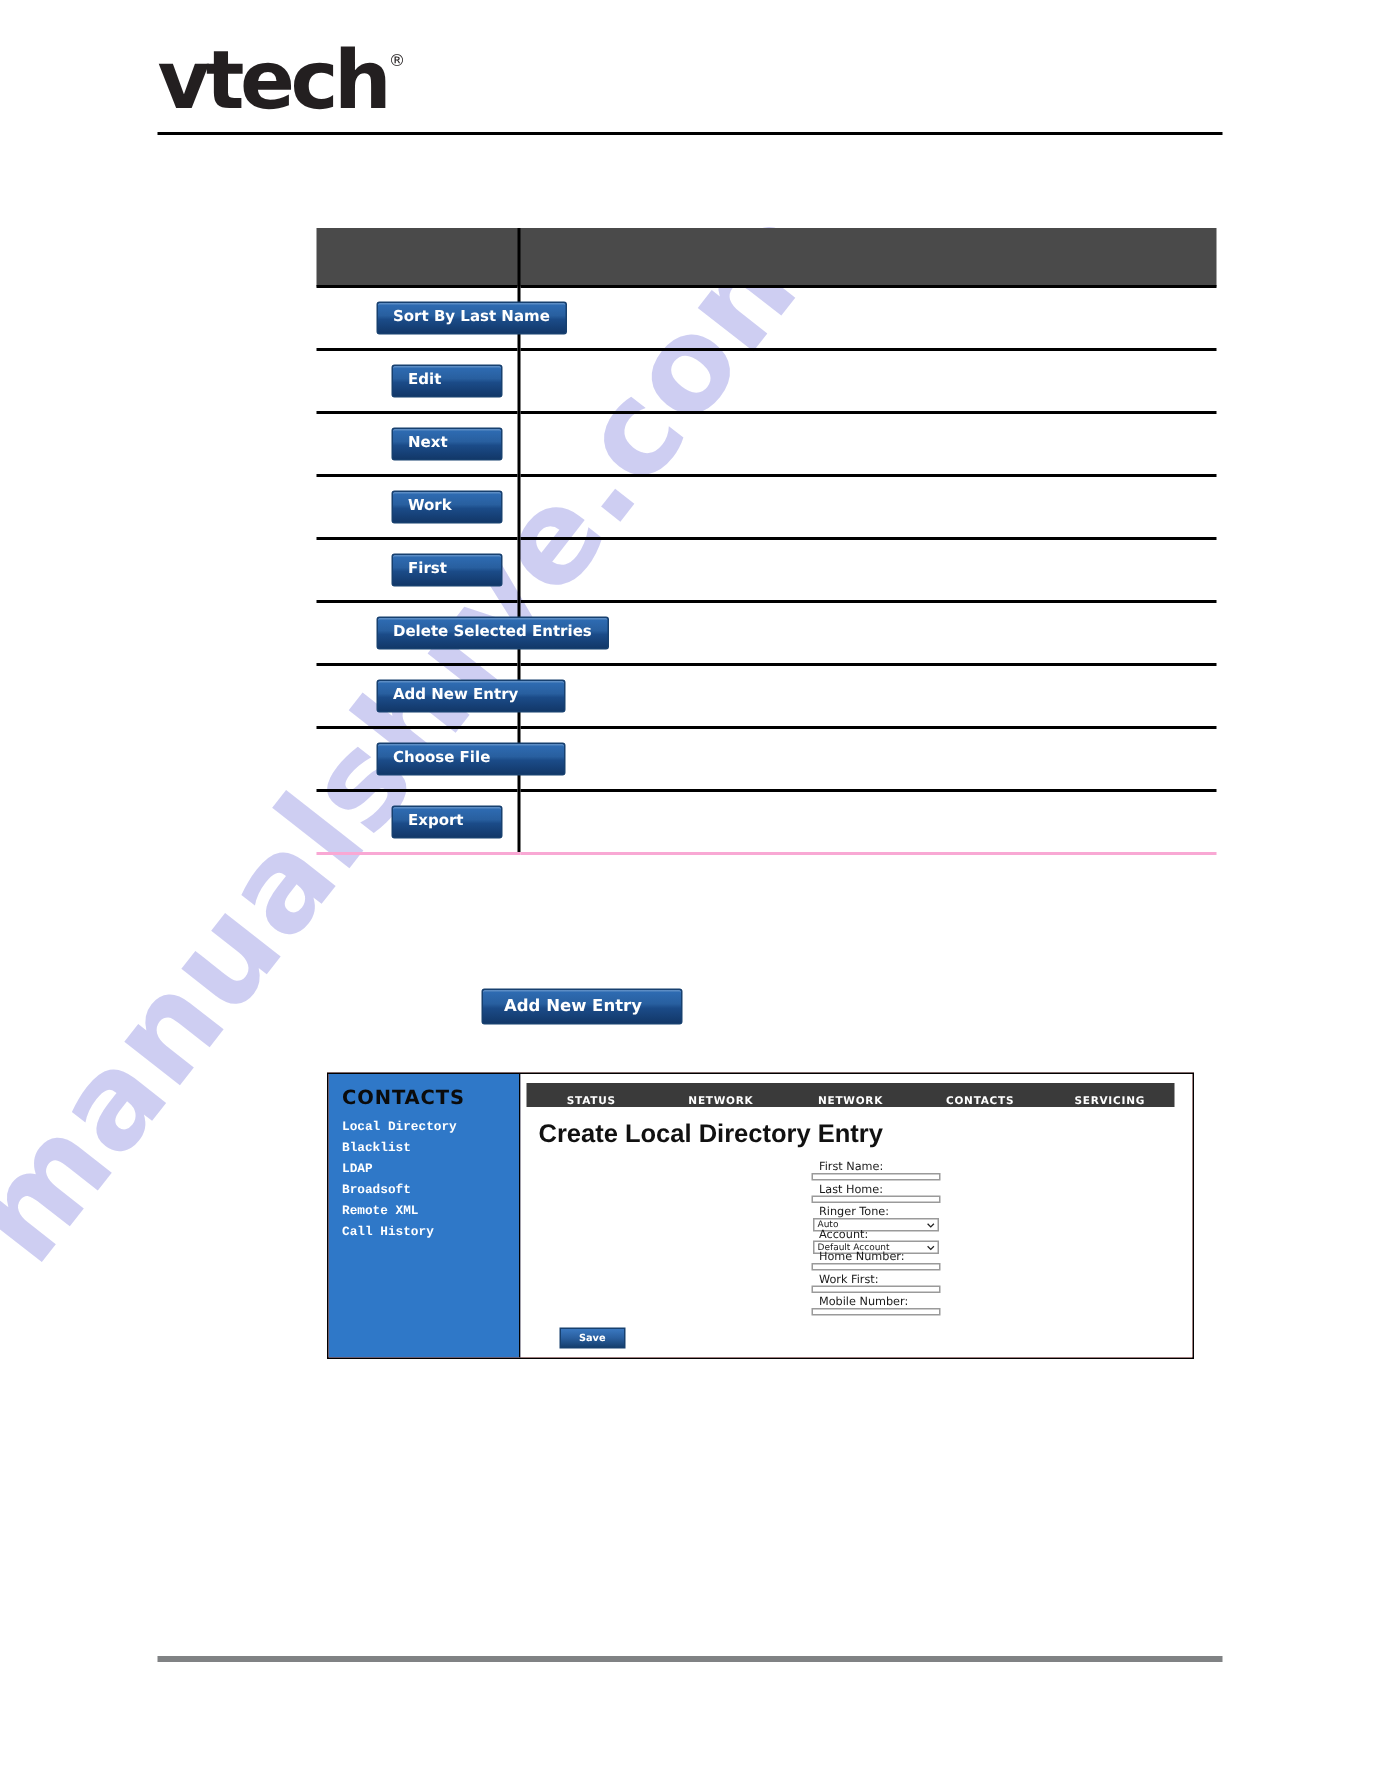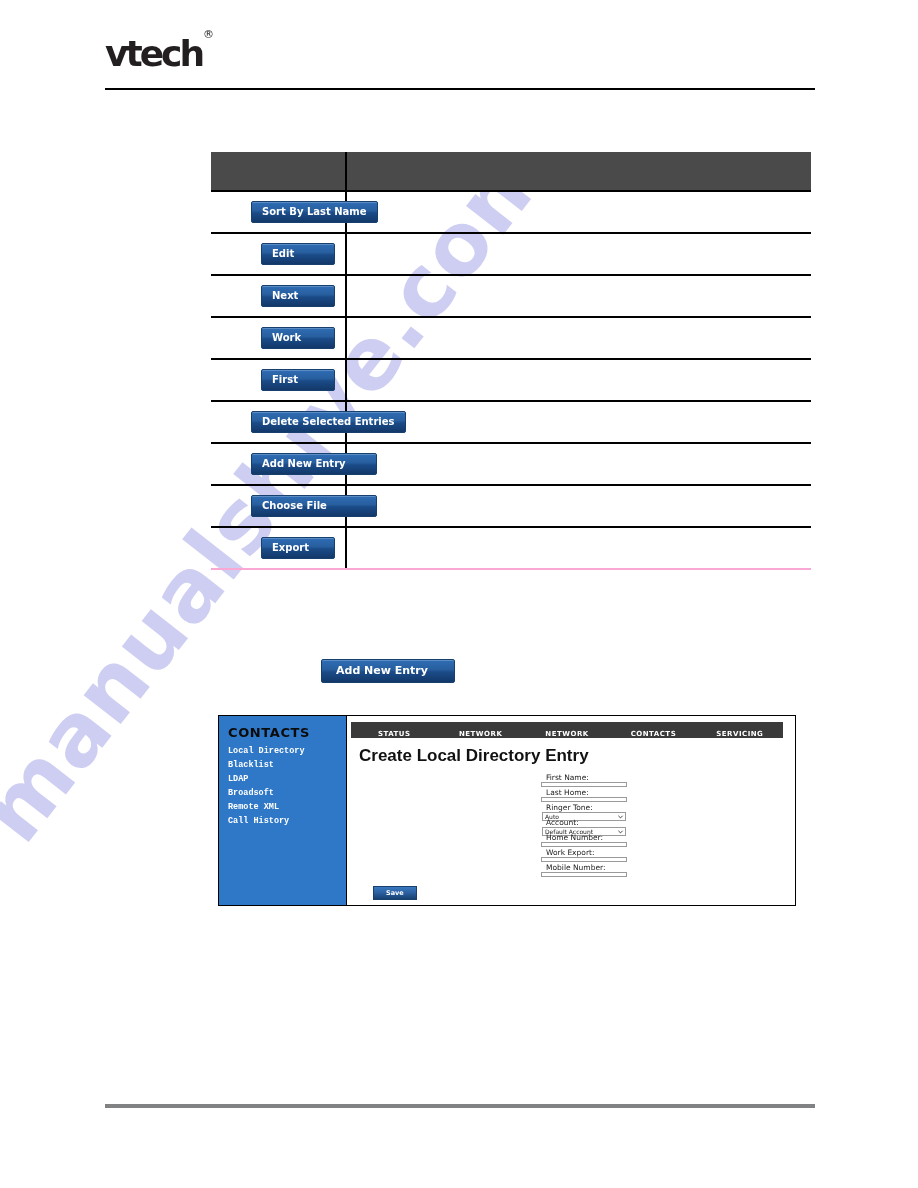--- a/index.html
+++ b/index.html
@@ -47,21 +47,21 @@
     top: 28px;
     width: 710px;
     z-index: 10;
   }
   #logo-wrap {
     position: relative;
     height: 52px;
   }
   #logo-text {
     font-family: "DejaVu Sans", sans-serif;
-    font-size: 36px;
+    font-size: 54px;
     font-weight: 700;
     color: #231f20;
     letter-spacing: -3px;
     line-height: 52px;
     display: inline-block;
   }
   #logo-reg {
     font-family: "DejaVu Sans", sans-serif;
     font-size: 11px;
     color: #231f20;
@@ -427,21 +427,21 @@
           </svg>
         </div>
       </div>
 
       <div class="form-row">
         <div class="form-label">Home Number:</div>
         <div class="form-input"></div>
       </div>
 
       <div class="form-row">
-        <div class="form-label">Work Export:</div>
+        <div class="form-label">Work First:</div>
         <div class="form-input"></div>
       </div>
 
       <div class="form-row">
         <div class="form-label">Mobile Number:</div>
         <div class="form-input"></div>
       </div>
 
     </div>
 

